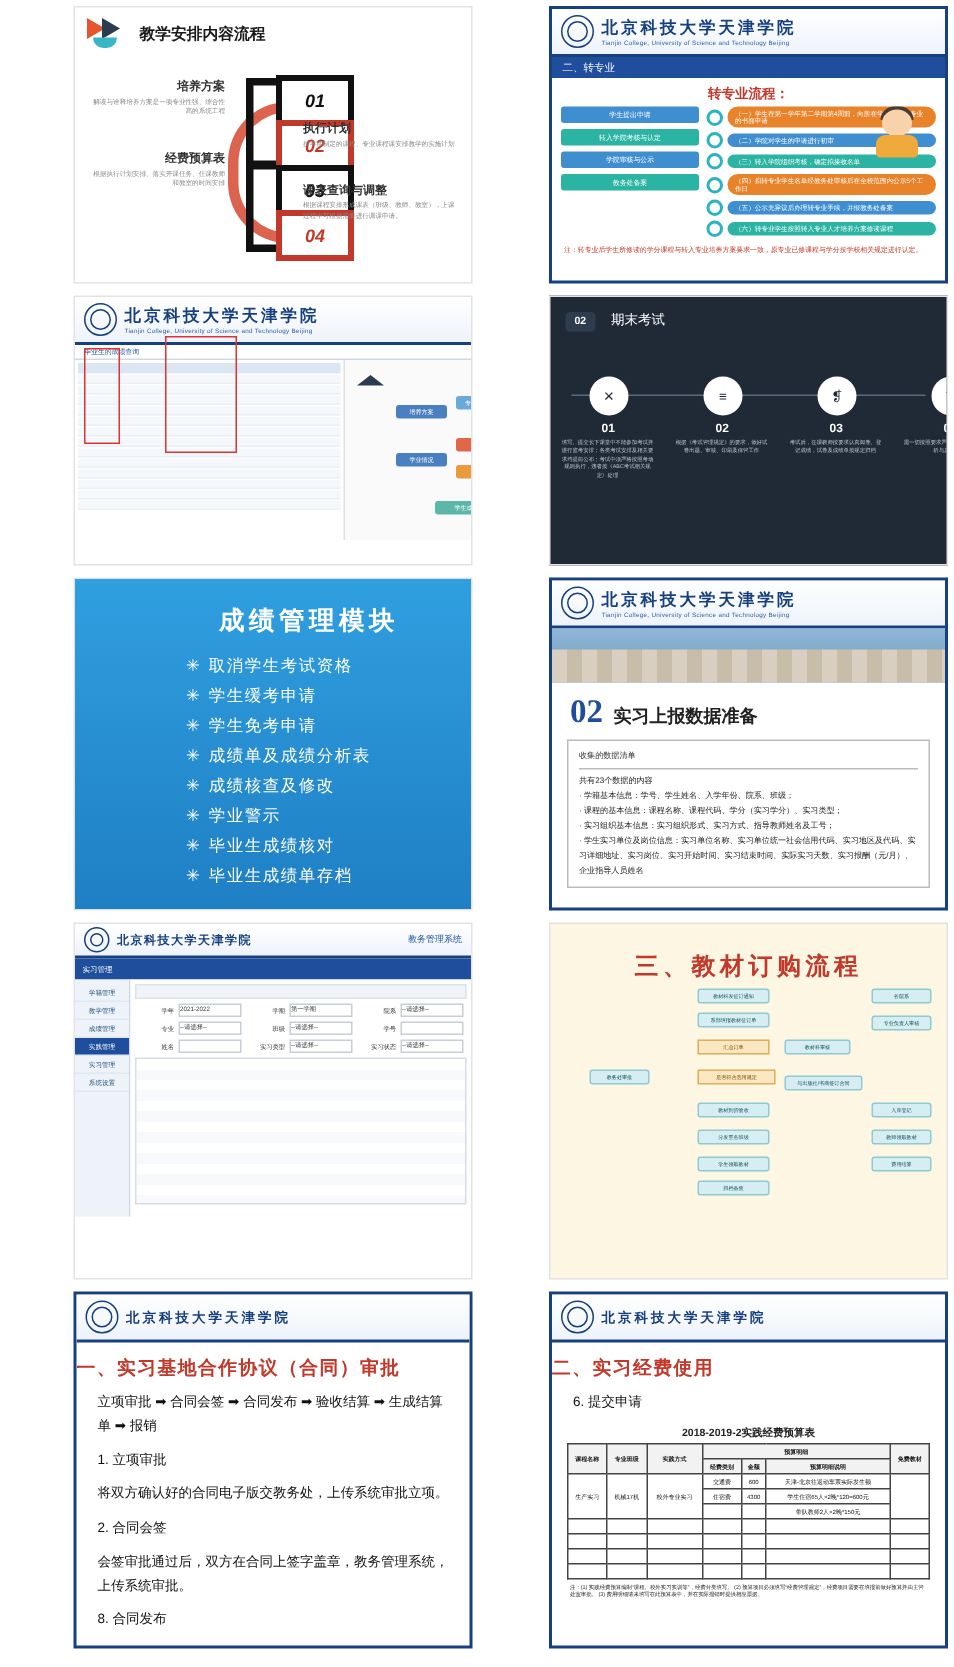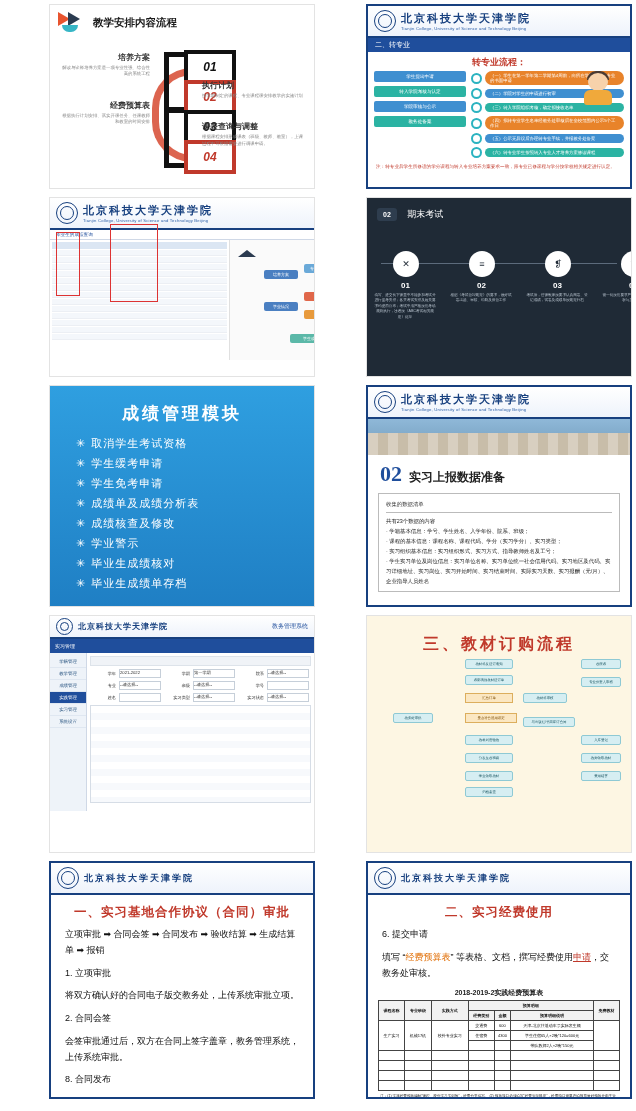--- a/index.html
+++ b/index.html
@@ -77,21 +77,21 @@
   .s4{background:#1f2a36;color:#fff;}
   .s4-badge{display:inline-block;background:#2e3d4e;color:#fff;font-size:7px;font-weight:bold;padding:3px 6px;border-radius:3px;margin:10px 0 0 10px;}
   .s4-ttl{display:inline-block;font-size:9px;margin-left:6px;}
   .s4-line{position:relative;margin:26px 14px 0;height:50px;}
   .s4-line:before{content:"";position:absolute;left:0;right:0;top:16px;height:1px;background:#5c6b7c;}
   .s4-circ{position:absolute;top:4px;width:26px;height:26px;border-radius:50%;background:#fff;color:#1f2a36;display:flex;align-items:center;justify-content:center;font-size:9px;}
   .s4-num{position:absolute;top:34px;font-size:8px;font-weight:bold;color:#fff;}
   .s4-desc{position:absolute;top:46px;width:64px;font-size:3.6px;color:#b9c4cf;line-height:1.5;text-align:center;}
 
   
-  .s5{background:linear-gradient(180deg,#2f9fe0,#1f7fc4);color:#fff;}
+  .s5{background:linear-gradient(180deg,#2f9fe0,#1f7fc4);color:#fff;padding-left:48px;}
   .s5-ttl{text-align:center;font-size:17px;font-weight:bold;letter-spacing:3px;padding:16px 0 6px;font-family:"Liberation Serif",serif;}
   .s5-ul{margin:4px 0 0 26px;}
   .s5-li{font-size:11px;margin:5px 0;letter-spacing:1px;}
   .s5-li .st{color:#fff;margin-right:5px;}
 
   
   .s6-02{font-size:22px;font-weight:bold;color:#1f4e9c;font-family:"Liberation Serif",serif;}
   .s6-ttl{font-size:12px;font-weight:bold;color:#222;margin-left:7px;}
   .s6-card{border:1px solid #bbb;margin:6px 10px;padding:5px 7px;font-size:5.4px;line-height:1.85;}
   .s6-card .hd{border-bottom:1px solid #bbb;padding-bottom:3px;margin-bottom:3px;color:#333;}
@@ -114,21 +114,21 @@
   .s7-grid{border:1px solid #d6dde6;height:96px;margin-top:3px;background:repeating-linear-gradient(180deg,#fff 0 7px,#f7f9fc 7px 14px);}
 
   
   .s8{background:#fdf6e3;}
   .s8-ttl{font-size:16px;font-weight:bold;color:#c0392b;text-align:center;padding:18px 0 4px;letter-spacing:3px;font-family:"Liberation Serif",serif;}
   .s8-flow{position:relative;height:140px;margin:0 6px;}
   .fnode{position:absolute;font-size:3.4px;color:#13505c;background:#d6eef2;border:1px solid #8ec9d4;border-radius:2px;text-align:center;padding:2px 1px;line-height:1.3;}
   .fdia{position:absolute;font-size:3.4px;color:#7a4b00;background:#fbe7c2;border:1px solid #dcae5d;text-align:center;padding:2px 1px;line-height:1.3;}
 
   
-  .t-title{font-size:12.5px;font-weight:bold;color:#c0392b;text-align:center;margin:9px 0 6px;letter-spacing:1px;}
+  .t-title{font-size:12.5px;font-weight:bold;color:#c0392b;margin:9px 0 6px;letter-spacing:1px;}
   .t-body{font-size:9px;color:#111;line-height:1.75;padding:0 14px;}
   .t-body p{margin:0 0 7px;}
   .link{color:#c0392b;text-decoration:underline;}
   .orange{color:#e06c00;}
   .tbl-ttl{text-align:center;font-size:7px;font-weight:bold;margin:4px 0 2px;}
   table.budget{width:calc(100% - 20px);margin:0 10px;border-collapse:collapse;font-size:4px;}
   table.budget th,table.budget td{border:1px solid #444;height:7px;text-align:center;color:#111;}
   table.budget th{background:#f2f2f2;}
   .cell-red{color:#c0392b;}
   .cell-blue{color:#1f4e9c;}
@@ -424,23 +424,20 @@
   </div>
 
   <div class="slide h240 blue-frame">
     <div class="univ-head blue">
       <div class="seal"></div>
       <div class="uni-cn" style="font-size:9px;">北京科技大学天津学院</div>
     </div>
     <div class="t-title">二、实习经费使用</div>
     <div class="t-body">
       <p>6. 提交申请</p>
-      <p>
-        <span>填写 “</span><span class="orange">经费预算表</span><span>” 等表格、文档，撰写经费使用</span><span class="link">申请</span><span>，交教务处审核。</span>
-      </p>
     </div>
     <div class="tbl-ttl">2018-2019-2实践经费预算表</div>
     <table class="budget">
       <tbody>
           <tr>
         <th rowspan="2">课程名称</th>
         <th rowspan="2">专业班级</th>
         <th rowspan="2">实践方式</th>
         <th colspan="3">预算明细</th>
         <th rowspan="2">免费教材</th>

